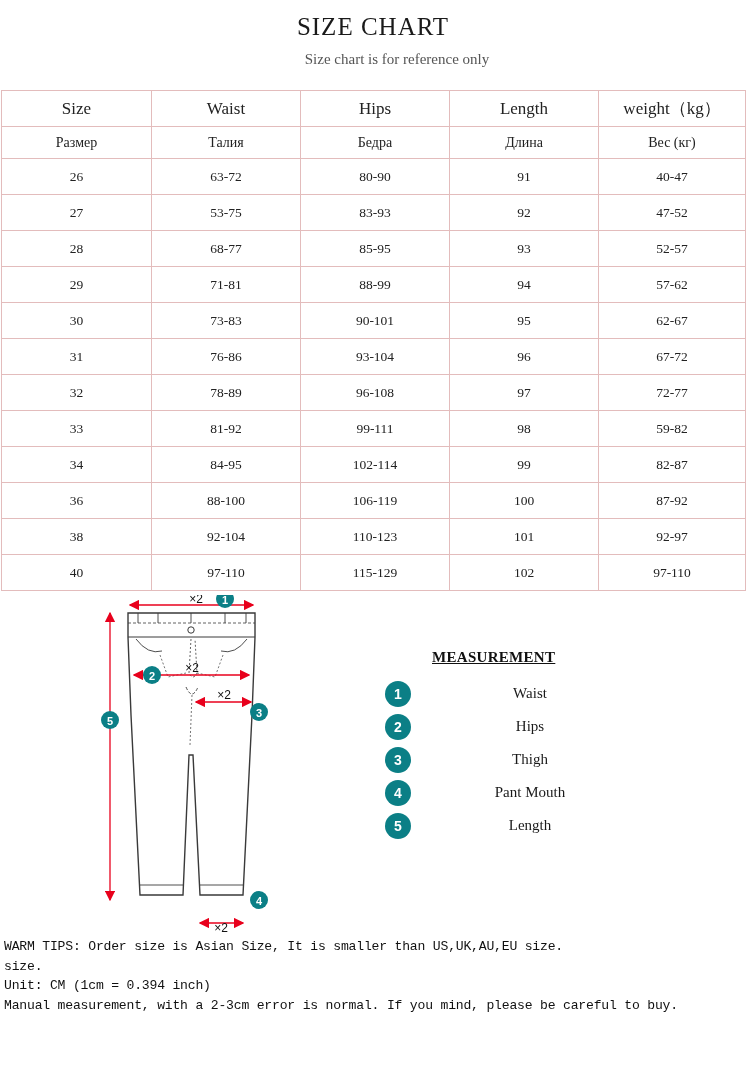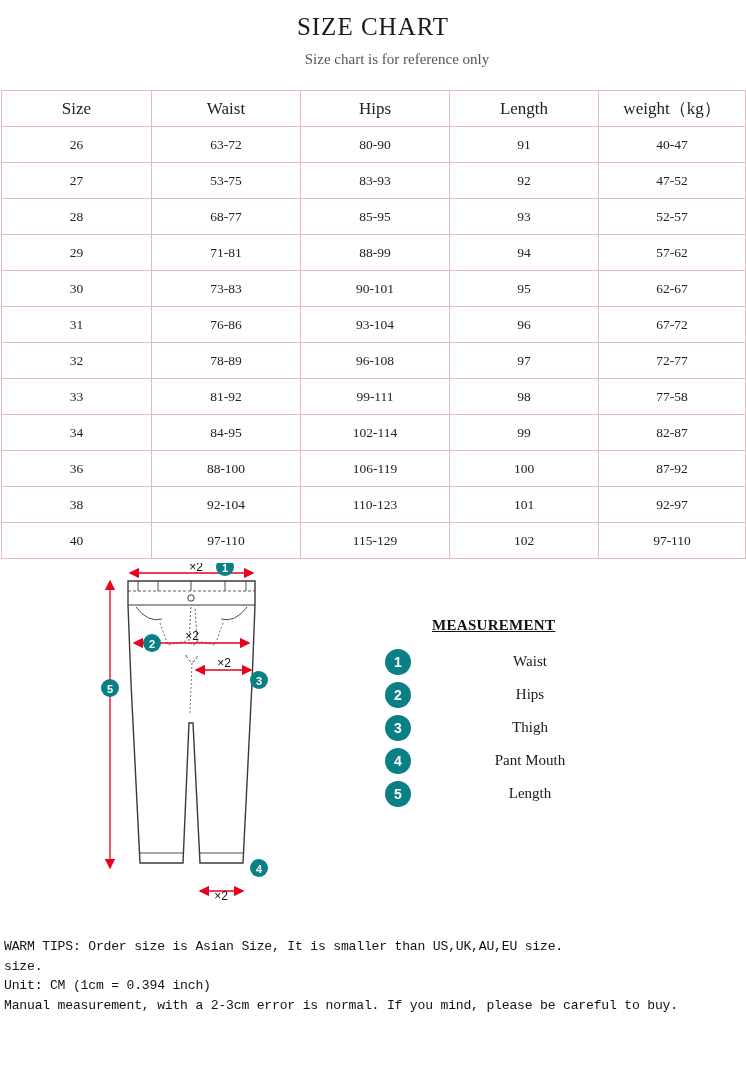--- a/index.html
+++ b/index.html
@@ -150,20 +150,27 @@
         <col class="col-weight">
     </colgroup>
     <thead>
       <tr class="head-en">
         <td>Size</td>
         <td>Waist</td>
         <td>Hips</td>
         <td>Length</td>
         <td>weight（kg）</td>
       </tr>
+      <tr class="head-ru">
+        <td>Размер</td>
+        <td>Талия</td>
+        <td>Бедра</td>
+        <td>Длина</td>
+        <td>Вес (кг)</td>
+      </tr>
     </thead>
     <tbody>
       <tr>
         <td>26</td>
         <td>63-72</td>
         <td>80-90</td>
         <td>91</td>
         <td>40-47</td>
       </tr>
       <tr>
@@ -206,21 +213,21 @@
         <td>78-89</td>
         <td>96-108</td>
         <td>97</td>
         <td>72-77</td>
       </tr>
       <tr>
         <td>33</td>
         <td>81-92</td>
         <td>99-111</td>
         <td>98</td>
-        <td>77-58</td>
+        <td>59-82</td>
       </tr>
       <tr>
         <td>34</td>
         <td>84-95</td>
         <td>102-114</td>
         <td>99</td>
         <td>82-87</td>
       </tr>
       <tr>
         <td>36</td>

